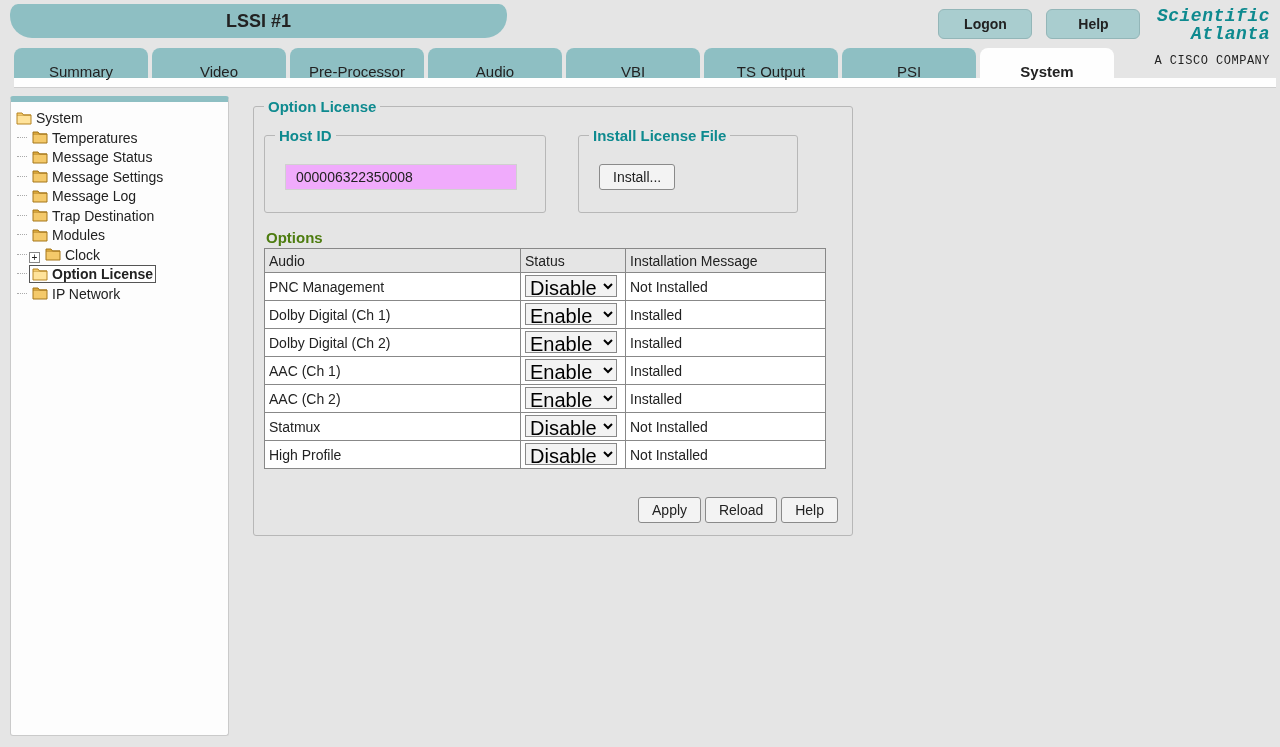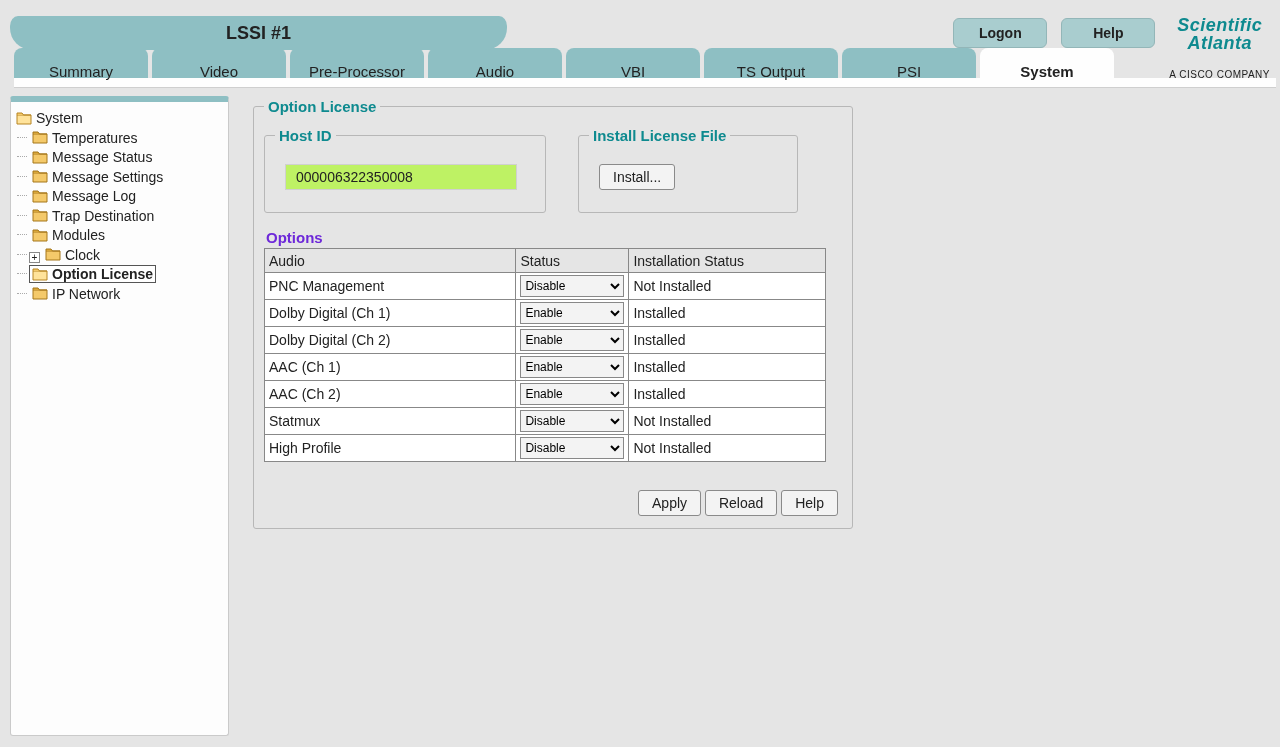--- a/index.html
+++ b/index.html
@@ -11,64 +11,64 @@
     color: #222;
     width: 1280px;
     height: 747px;
     overflow: hidden;
   }
 
   
   .header {
     position: relative;
     height: 38px;
-    padding-top: 16px;
+    padding-top: 4px;
   }
   .title-bar {
     margin-left: 10px;
     width: 497px;
     height: 34px;
     background: #8ebfc3;
     border-radius: 8px 8px 22px 22px / 10px 10px 22px 22px;
     display: flex;
     align-items: center;
     justify-content: center;
     font-weight: bold;
     font-size: 18px;
     color: #222;
   }
   .header-right {
     position: absolute;
     right: 10px;
-    top: 18px;
+    top: 9px;
     display: flex;
     align-items: flex-start;
     gap: 14px;
   }
   .hdr-btn {
     background: #a9cdcf;
     border: 1px solid #93b6b8;
     border-radius: 6px;
     width: 94px;
     height: 30px;
     font-size: 14px;
     font-weight: bold;
     font-family: inherit;
     cursor: pointer;
     color: #222;
   }
   .brand {
     line-height: 1;
-    text-align: center;
+    text-align: right;
     margin-top: -2px;
-    font-family: Liberation Sans, sans-serif;
+    font-family: Liberation Mono, monospace;
   }
   .brand .l1 { color: #0e8a8f; font-size: 18px; font-weight: bold; font-style: italic; letter-spacing: .5px; }
   .brand .l2 { color: #0e8a8f; font-size: 18px; font-weight: bold; font-style: italic; letter-spacing: .5px; }
-  .brand .l3 { color: #222; font-size: 10px; letter-spacing: .5px; margin-top: 18px; }
+  .brand .l3 { color: #222; font-size: 12px; letter-spacing: .5px; margin-top: 12px; }
 
   
   .tabstrip {
     display: flex;
     gap: 4px;
     padding: 6px 4px 0 14px;
     margin-top: 4px;
   }
   .tab {
     background: #8ebfc3;
@@ -146,21 +146,21 @@
     font-weight: bold;
     padding: 0 4px;
     font-size: 15px;
   }
   .fs-row { display: flex; gap: 32px; margin-bottom: 16px; }
   .fs-hostid { width: 282px; }
   .fs-install { width: 220px; }
   .hostid-box {
     width: 232px;
     height: 26px;
-    background: #bef264;
+    background: #f0abfc;
     border: 1px solid #d0d0d0;
     display: flex; align-items: center;
     padding-left: 10px;
     margin-top: 8px;
     margin-bottom: 10px;
     margin-left: 10px;
     font-size: 14px;
   }
   .install-btn-wrap { margin-top: 8px; margin-bottom: 10px; margin-left:10px;}
   button.std {
@@ -168,41 +168,41 @@
     border: 1px solid #8a8a8a;
     border-radius: 3px;
     padding: 4px 13px;
     font-size: 14px;
     font-family: inherit;
     cursor: pointer;
     color:#222;
   }
 
   .options-title {
-    color: #6d28d9; font-weight: bold; font-size: 15px; margin: 6px 0 2px 2px;
+    color: #4d7c0f; font-weight: bold; font-size: 15px; margin: 6px 0 2px 2px;
   }
   table.options {
     width: 562px;
     border-collapse: collapse;
     font-size: 14px;
   }
   table.options th, table.options td {
     border: 1px solid #888;
     text-align: left;
     padding: 2px 4px;
     height: 24px;
     background: #fff;
   }
   table.options thead th {
     font-weight: normal;
     background: #e5e5e5;
   }
   table.options select {
-    width: 104px;
-    font-size: 12px;
+    width: 92px;
+    font-size: 20px;
     font-family: inherit;
     border: 1px solid #888;
     height: 22px;
     background:#f3f3f3;
   }
   .col-name { width: 256px; }
   .col-status { width: 105px; }
   .col-install { width: 200px; }
   .action-row { margin-top: 28px; text-align: right; padding-right: 4px;}
   .action-row button { margin-left: 0px; }
@@ -363,21 +363,21 @@
       <table class="options">
         <colgroup>
             <col class="col-name">
             <col class="col-status">
             <col class="col-install">
           </colgroup>
         <thead>
           <tr>
             <th>Audio</th>
             <th>Status</th>
-            <th>Installation Status</th>
+            <th>Installation Message</th>
           </tr>
         </thead>
         <tbody id="options-body">
             <tr>
               <td>PNC Management</td>
               <td><select><option value="Enable">Enable</option><option value="Disable" selected="">Disable</option></select></td>
               <td>Not Installed</td>
             </tr>
             <tr>
               <td>Dolby Digital (Ch 1)</td>

